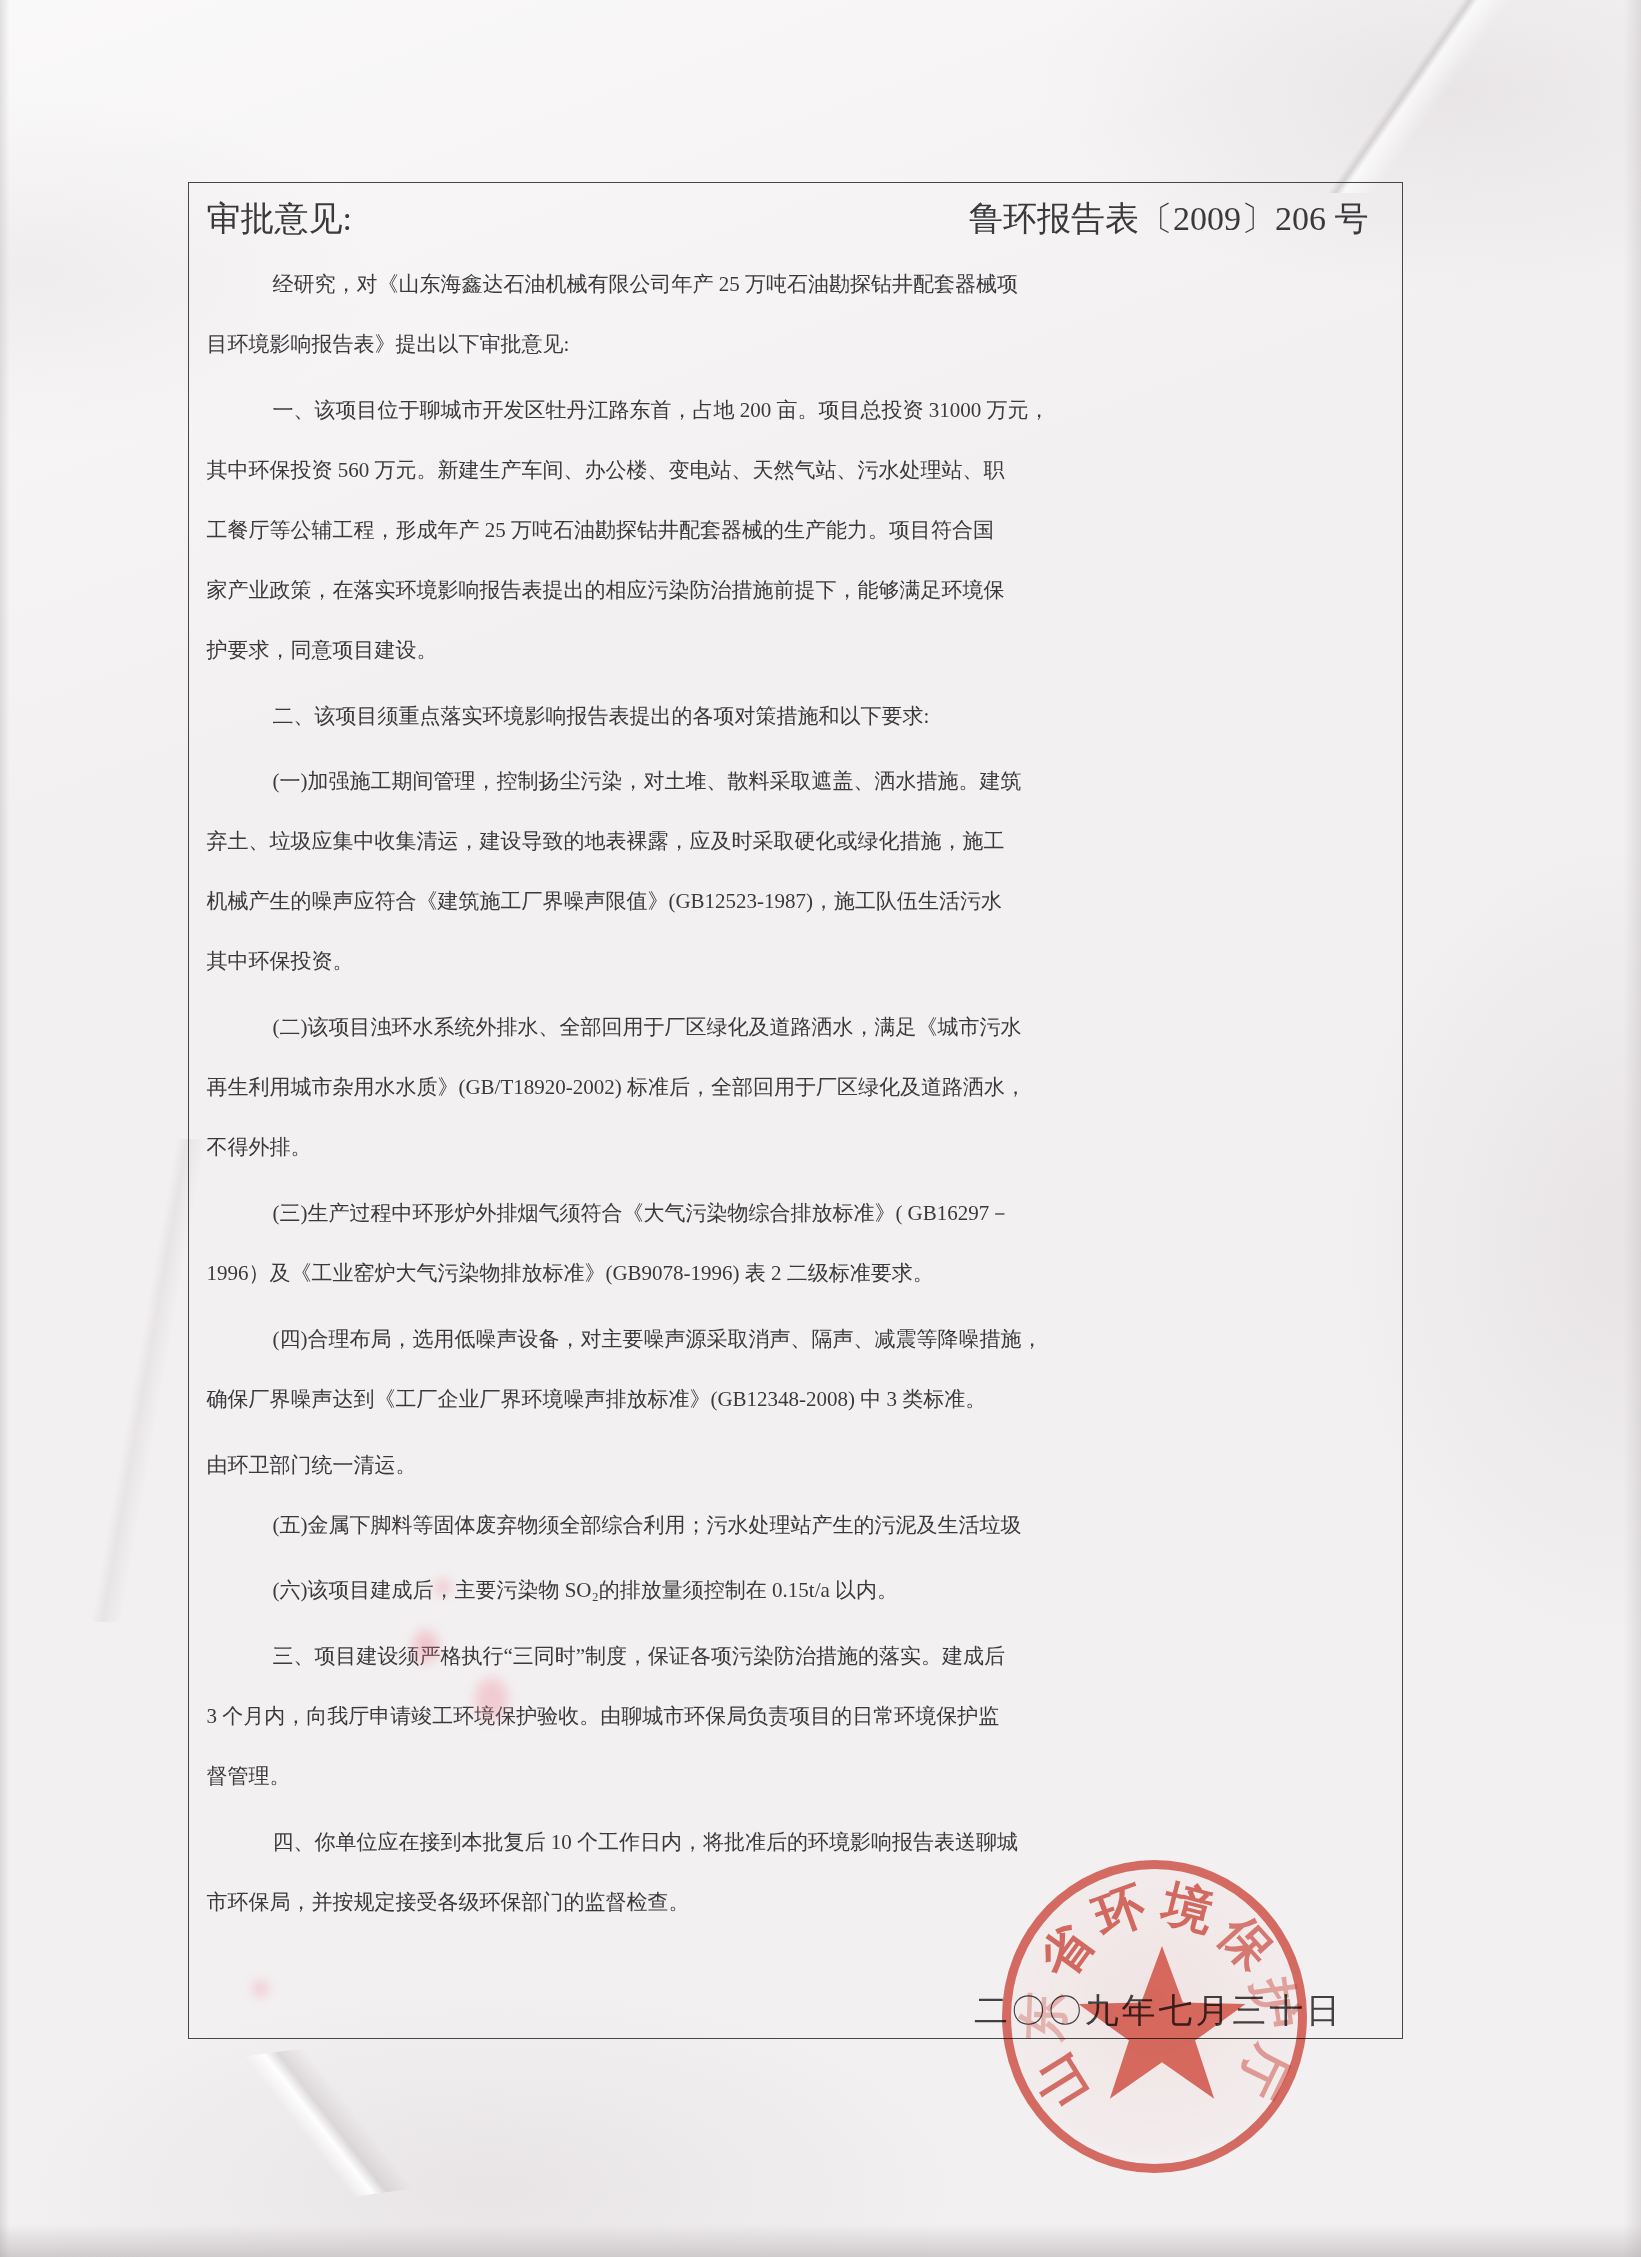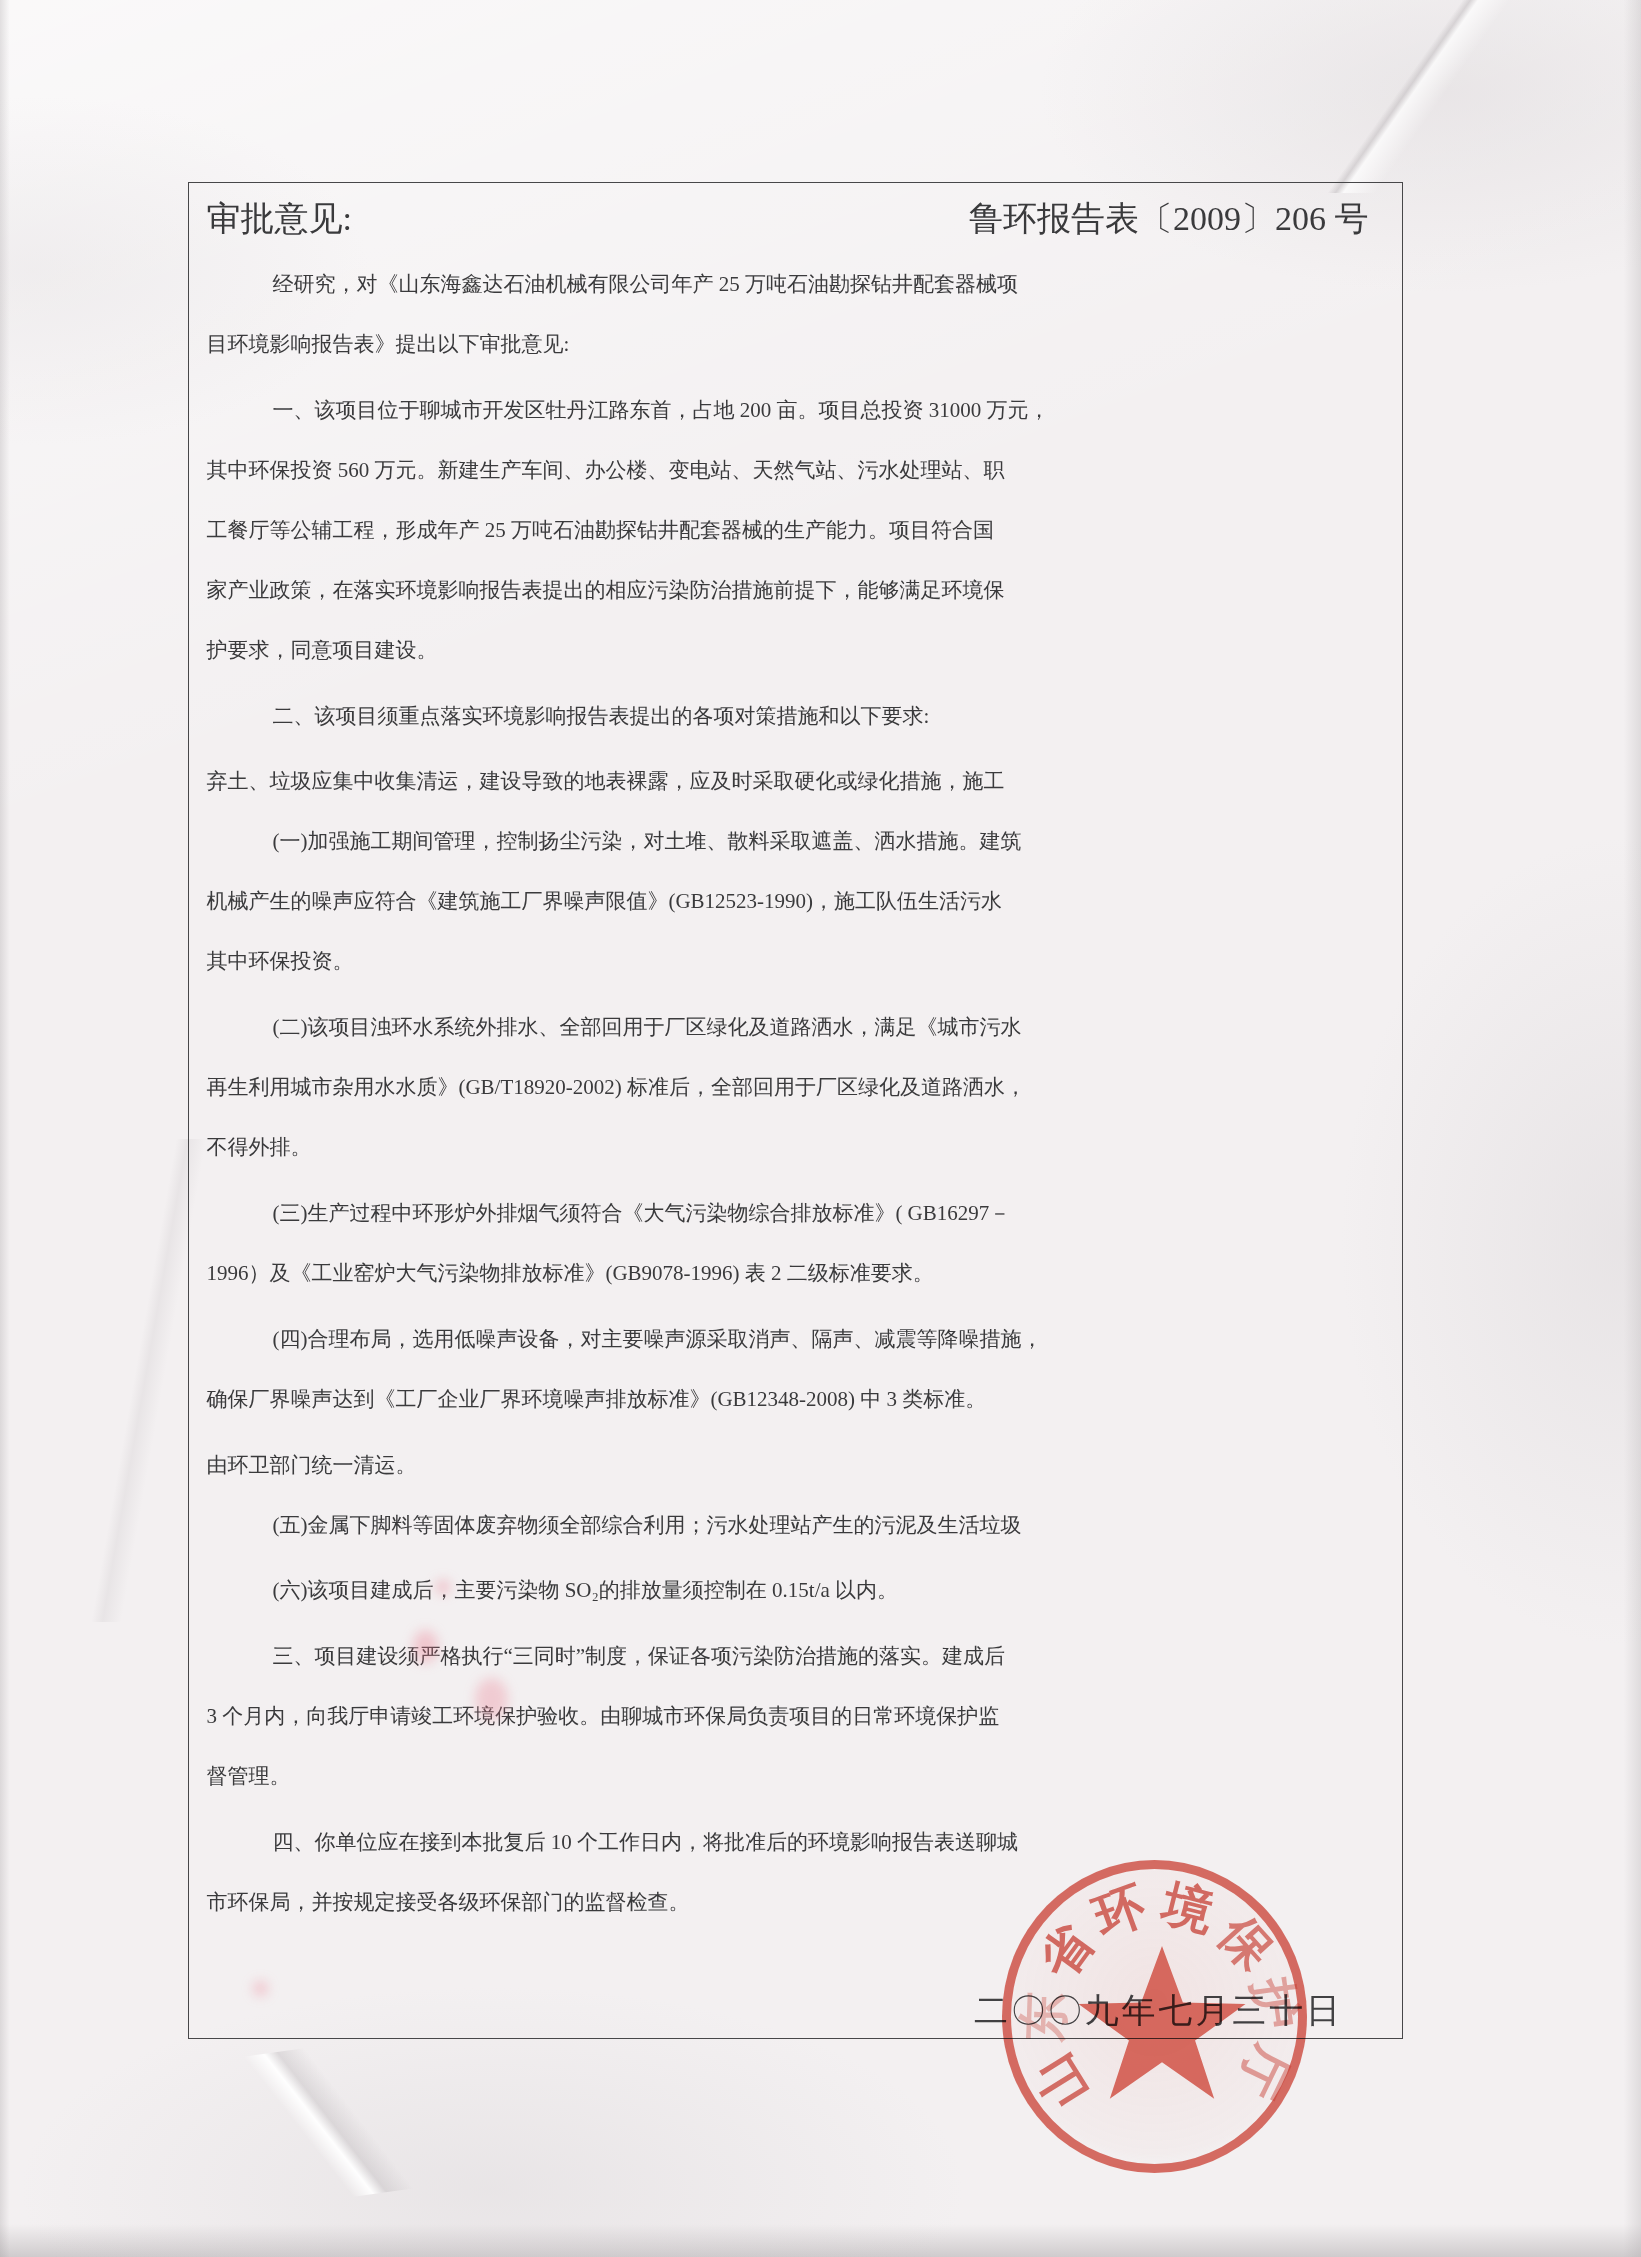--- a/index.html
+++ b/index.html
@@ -129,23 +129,23 @@
         <div class="line ind">一、该项目位于聊城市开发区牡丹江路东首，占地 200 亩。项目总投资 31000 万元，</div>
         <div class="line">其中环保投资 560 万元。新建生产车间、办公楼、变电站、天然气站、污水处理站、职</div>
         <div class="line">工餐厅等公辅工程，形成年产 25 万吨石油勘探钻井配套器械的生产能力。项目符合国</div>
         <div class="line">家产业政策，在落实环境影响报告表提出的相应污染防治措施前提下，能够满足环境保</div>
         <div class="line">护要求，同意项目建设。</div>
       </div>
       <div class="para">
         <div class="line ind">二、该项目须重点落实环境影响报告表提出的各项对策措施和以下要求:</div>
       </div>
       <div class="para">
+        <div class="line ind">(一)加强施工期间管理，控制扬尘污染，对土堆、散料采取遮盖、洒水措施。建筑</div>
         <div class="line">弃土、垃圾应集中收集清运，建设导致的地表裸露，应及时采取硬化或绿化措施，施工</div>
-        <div class="line ind">(一)加强施工期间管理，控制扬尘污染，对土堆、散料采取遮盖、洒水措施。建筑</div>
-        <div class="line">机械产生的噪声应符合《建筑施工厂界噪声限值》(GB12523-1990)，施工队伍生活污水</div>
+        <div class="line">机械产生的噪声应符合《建筑施工厂界噪声限值》(GB12523-1987)，施工队伍生活污水</div>
         <div class="line">其中环保投资。</div>
       </div>
       <div class="para">
         <div class="line ind">(二)该项目浊环水系统外排水、全部回用于厂区绿化及道路洒水，满足《城市污水</div>
         <div class="line">再生利用城市杂用水水质》(GB/T18920-2002) 标准后，全部回用于厂区绿化及道路洒水，</div>
         <div class="line">不得外排。</div>
       </div>
       <div class="para">
         <div class="line ind">(三)生产过程中环形炉外排烟气须符合《大气污染物综合排放标准》( GB16297－</div>
         <div class="line">1996）及《工业窑炉大气污染物排放标准》(GB9078-1996) 表 2 二级标准要求。</div>

